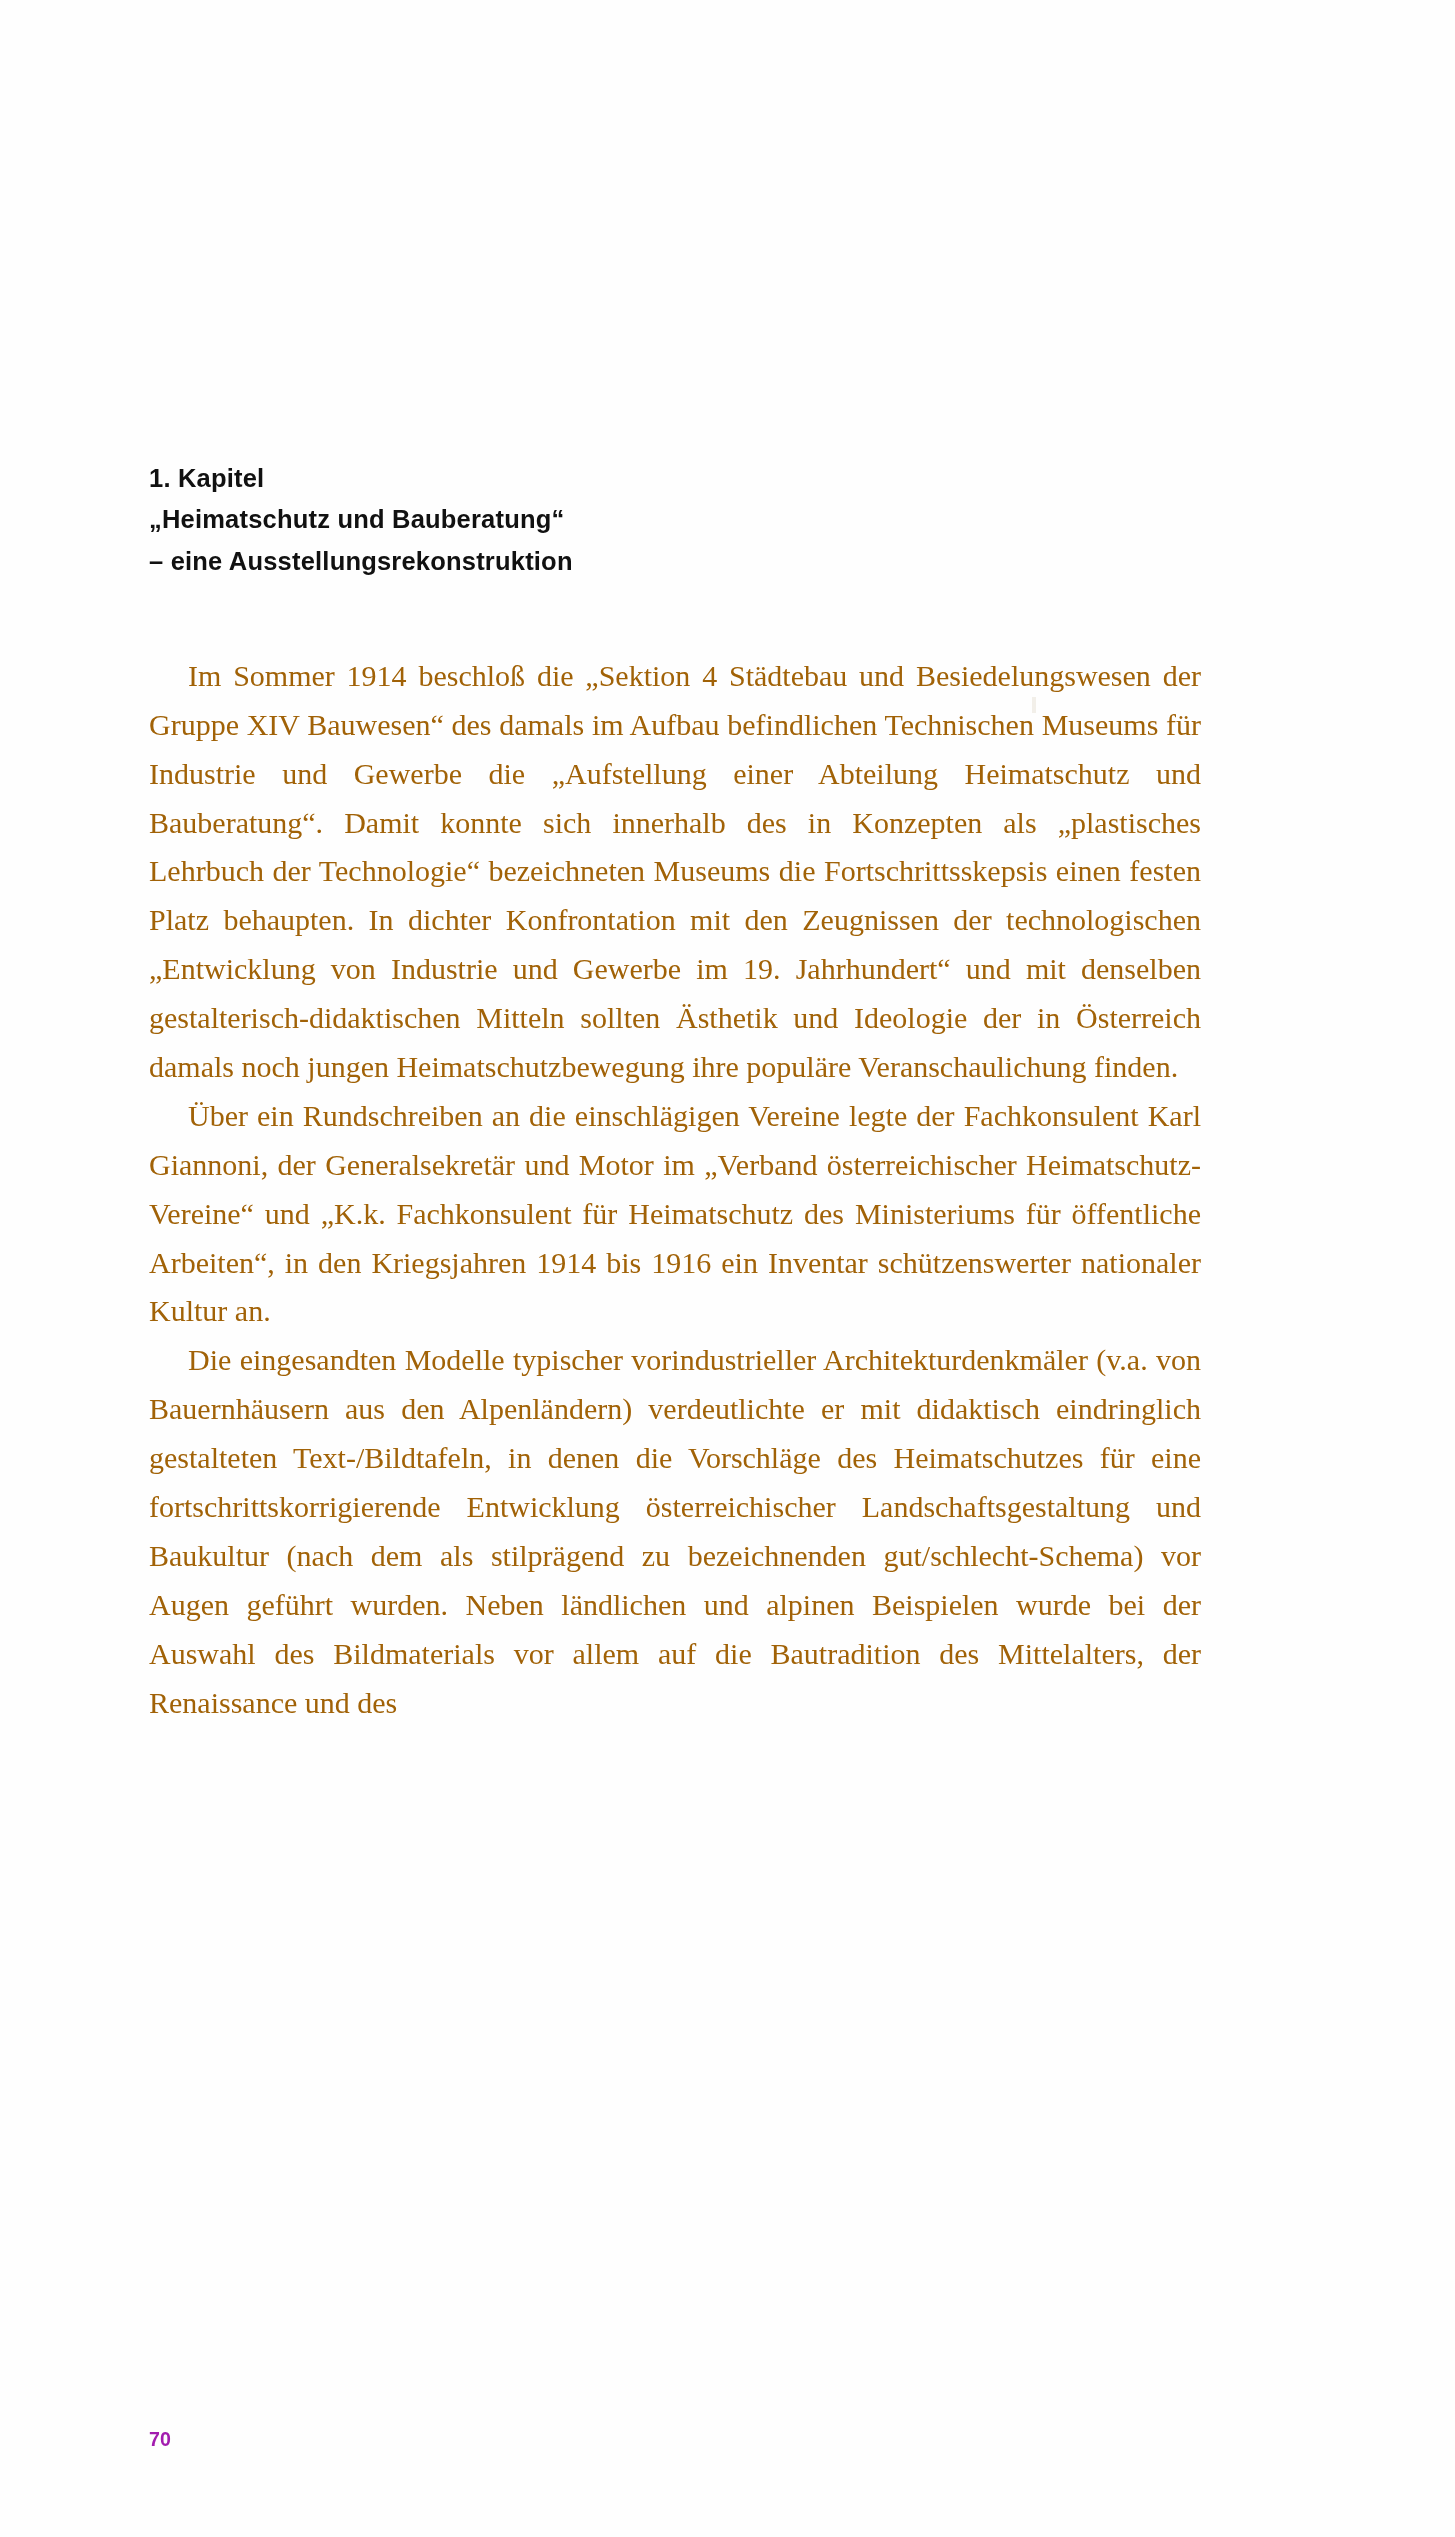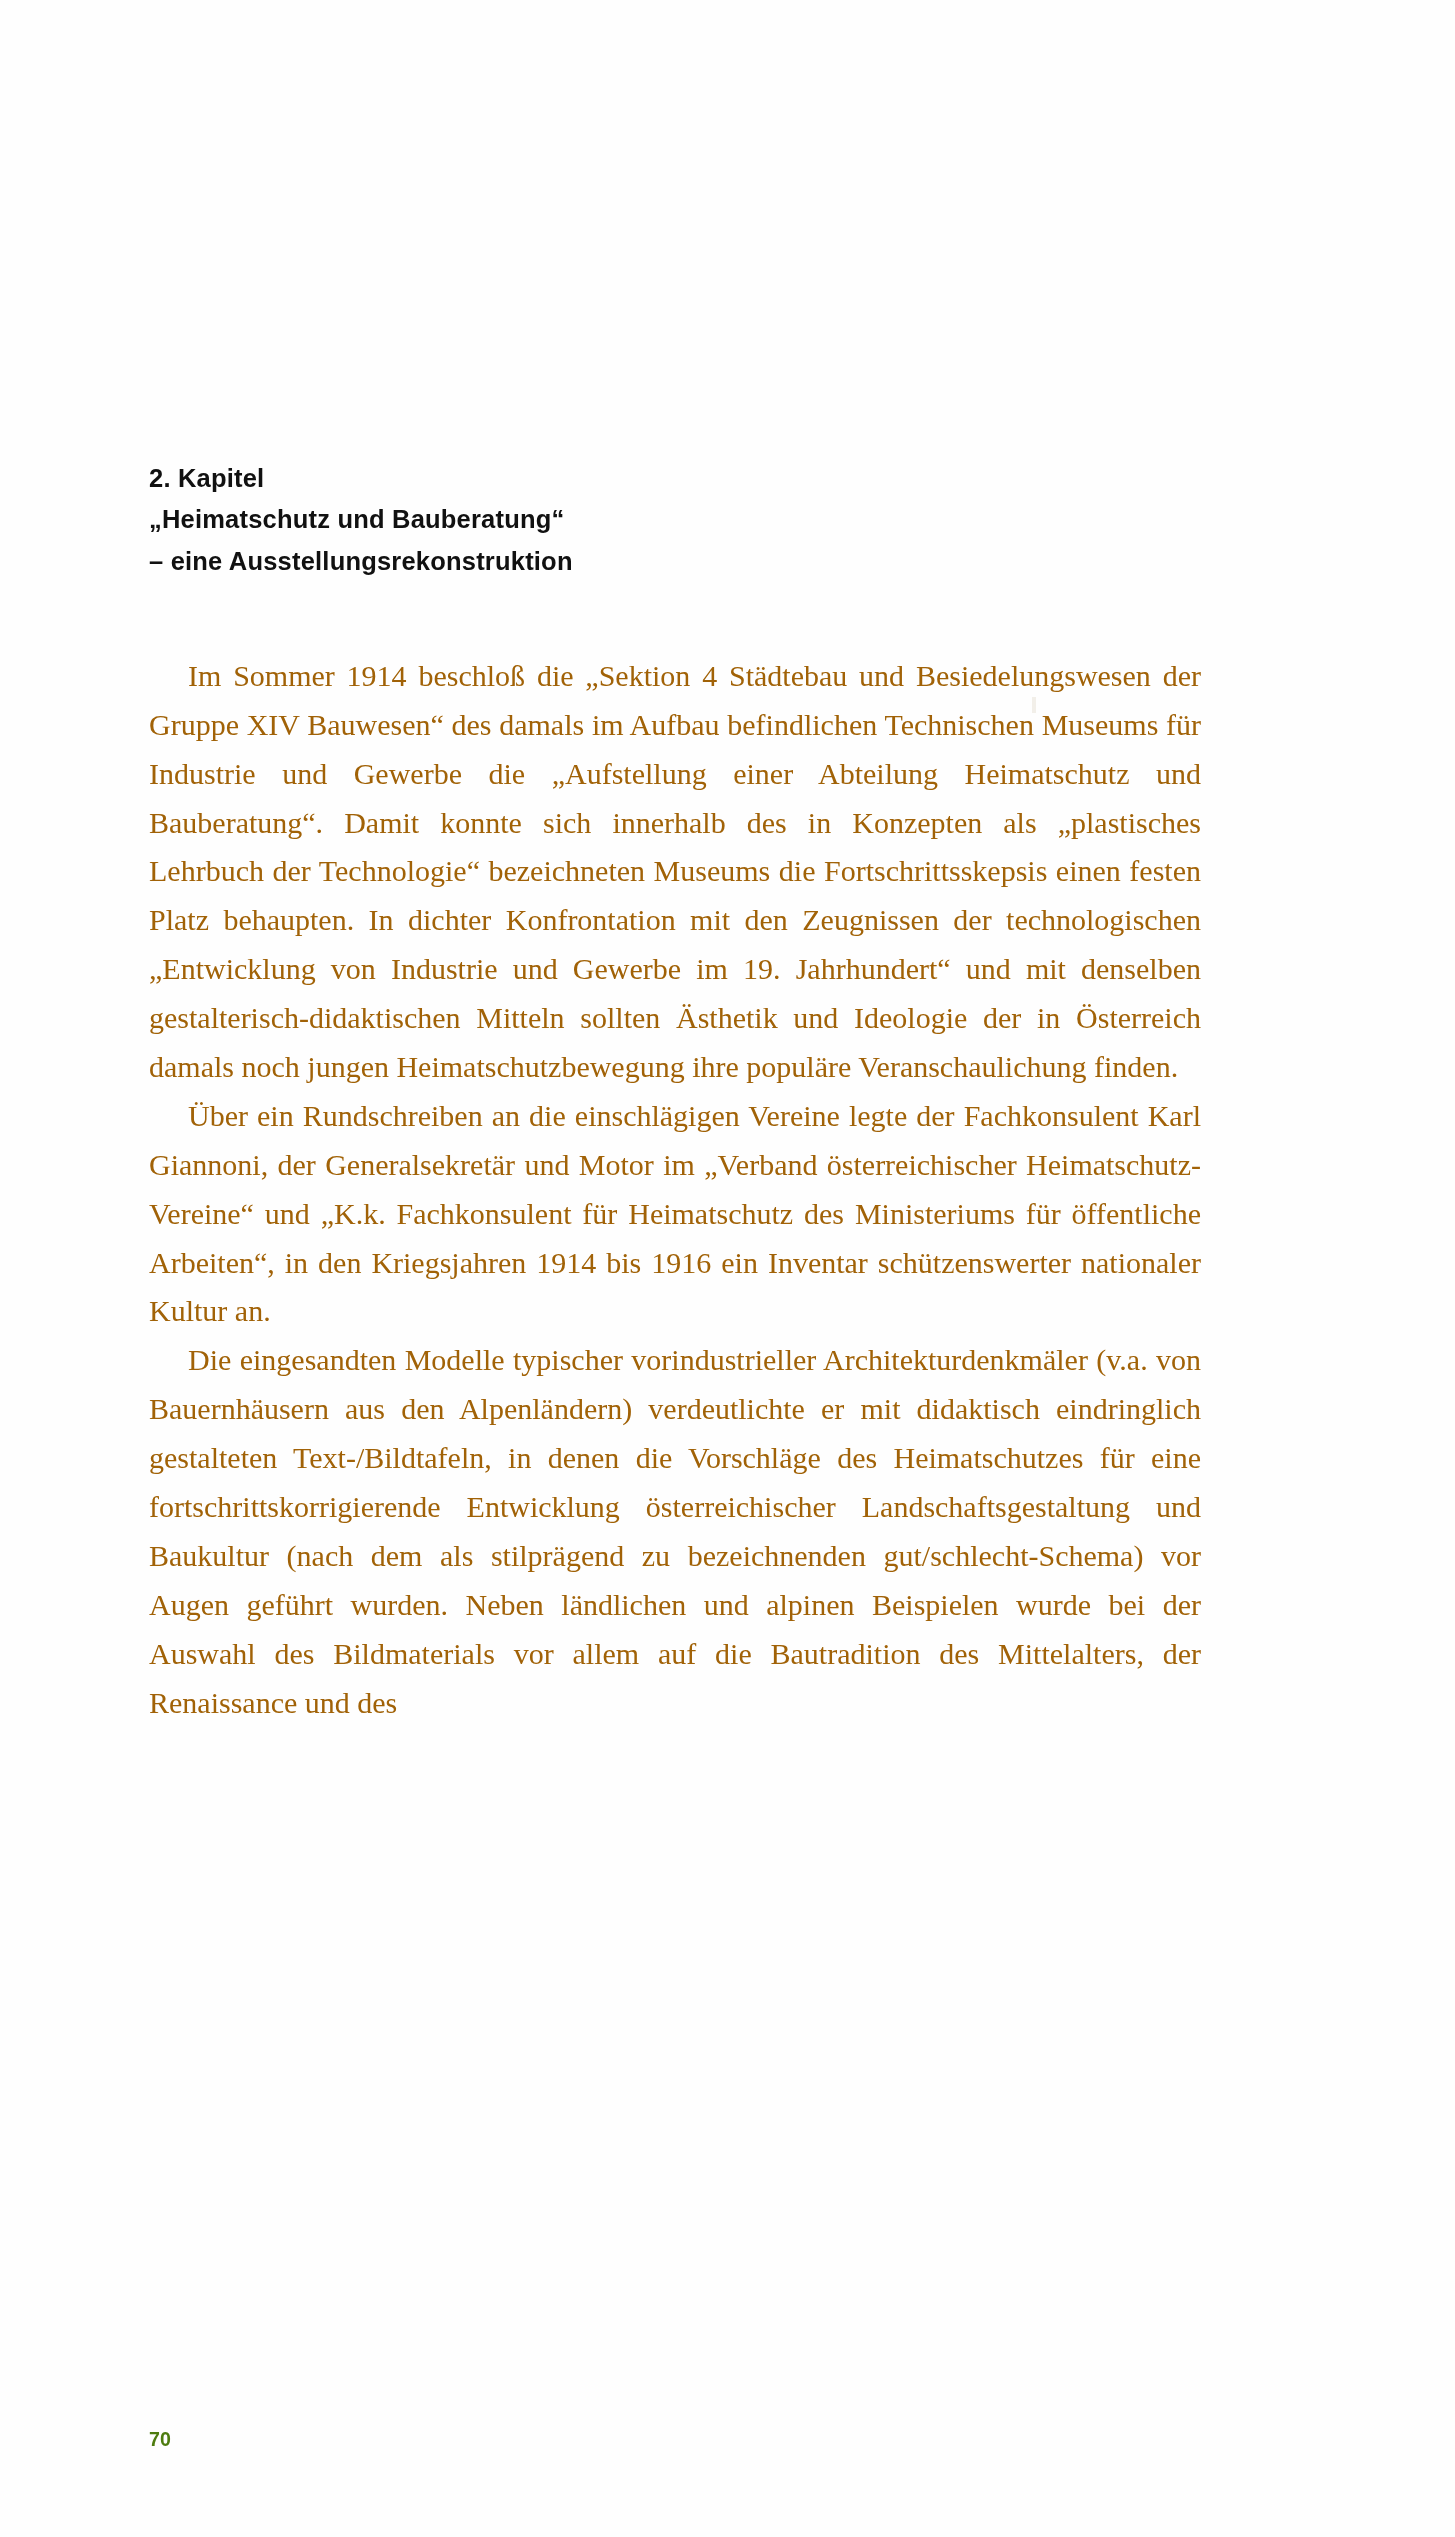--- a/index.html
+++ b/index.html
@@ -52,21 +52,21 @@
   .lead-gap {
     height: 70px;
   }
   .folio {
     position: absolute;
     left: 149px;
     top: 2428px;
     font-family: "Liberation Sans", sans-serif;
     font-weight: bold;
     font-size: 19.6px;
-    color: #4d7c0f;
+    color: #a21caf;
     text-align: center;
   }
   .faint-mark {
     position: absolute;
     left: 1032px;
     top: 697px;
     width: 4.4px;
     height: 16px;
     background: #f2efe9;
   }
@@ -74,21 +74,21 @@
 </head>
 <body>
 
 <div class="page">
 
   <div class="faint-mark"></div>
 
   <div class="content">
 
     <h1 class="chapter-heading">
-      <span class="hline">2. Kapitel</span>
+      <span class="hline">1. Kapitel</span>
       <span class="hline">„Heimatschutz und Bauberatung“</span>
       <span class="hline">– eine Ausstellungsrekonstruktion</span>
     </h1>
 
     <div class="lead-gap"></div>
 
     <div class="body-text">
       <p class="indent">Im Sommer 1914 beschloß die „Sektion 4 Städtebau und Besiedelungswesen der Gruppe XIV Bauwesen“ des damals im Aufbau befindlichen Technischen Museums für Industrie und Gewerbe die „Aufstellung einer Abteilung Heimatschutz und Bauberatung“. Damit konnte sich innerhalb des in Konzepten als „plastisches Lehrbuch der Technologie“ bezeichneten Museums die Fortschrittsskepsis einen festen Platz behaupten. In dichter Konfrontation mit den Zeugnissen der technologischen „Entwicklung von Industrie und Gewerbe im 19. Jahrhundert“ und mit denselben gestalterisch-didaktischen Mitteln sollten Ästhetik und Ideologie der in Österreich damals noch jungen Heimatschutzbewegung ihre populäre Veranschaulichung finden.</p>
       <p class="indent">Über ein Rundschreiben an die einschlägigen Vereine legte der Fachkonsulent Karl Giannoni, der Generalsekretär und Motor im „Verband österreichischer Heimatschutz-Vereine“ und „K.k. Fachkonsulent für Heimatschutz des Ministeriums für öffentliche Arbeiten“, in den Kriegsjahren 1914 bis 1916 ein Inventar schützenswerter nationaler Kultur an.</p>
       <p class="indent">Die eingesandten Modelle typischer vorindustrieller Architekturdenkmäler (v.a. von Bauernhäusern aus den Alpenländern) verdeutlichte er mit didaktisch eindringlich gestalteten Text-/Bildtafeln, in denen die Vorschläge des Heimatschutzes für eine fortschrittskorrigierende Entwicklung österreichischer Landschaftsgestaltung und Baukultur (nach dem als stilprägend zu bezeichnenden gut/schlecht-Schema) vor Augen geführt wurden. Neben ländlichen und alpinen Beispielen wurde bei der Auswahl des Bildmaterials vor allem auf die Bautradition des Mittelalters, der Renaissance und des</p>

